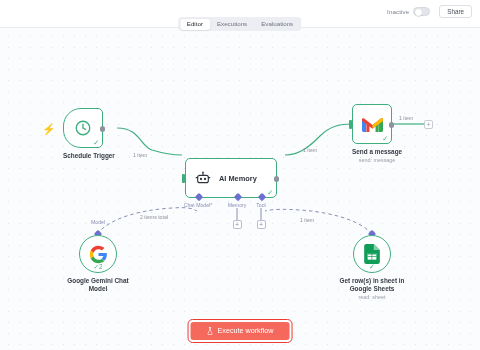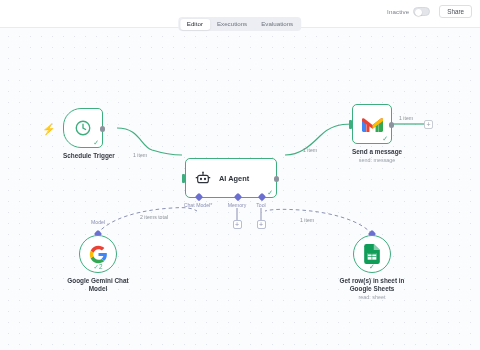--- a/index.html
+++ b/index.html
@@ -252,21 +252,21 @@
     <div class="node" style="left:185px; top:130px;">
       <div class="nbox wide">
         <svg width="16" height="16" viewBox="0 0 24 24">
           <rect x="4" y="8" width="16" height="11" rx="3" fill="none" stroke="#2f343c" stroke-width="1.7"></rect>
           <circle cx="9" cy="13.5" r="1.7" fill="#2f343c"></circle>
           <circle cx="15" cy="13.5" r="1.7" fill="#2f343c"></circle>
           <path d="M12 8 L12 4.5" stroke="#2f343c" stroke-width="1.7" stroke-linecap="round"></path>
           <circle cx="12" cy="3.4" r="1.3" fill="#2f343c"></circle>
           <path d="M4 11.5 L1.8 11.5 M20 11.5 L22.2 11.5" stroke="#2f343c" stroke-width="1.7" stroke-linecap="round"></path>
         </svg>
-        <span class="agent-title">AI Agent</span>
+        <span class="agent-title">AI Memory</span>
         <span class="done">✓</span>
         <div class="port in" style="left:-4px; top:15px;"></div>
         <div class="port" style="right:-3px; top:17px;"></div>
 
         <div class="sub-port" style="left:10px; bottom:-3px;"></div>
         <div class="sub-port" style="left:49px; bottom:-3px;"></div>
         <div class="sub-port" style="left:73px; bottom:-3px;"></div>
       </div>
       <div class="sub-port-label" style="left:13px; top:44px;">Chat Model*</div>
       <div class="sub-port-label" style="left:52px; top:44px;">Memory</div>
@@ -332,15 +332,23 @@
           <rect x="8" y="21" width="20" height="3" fill="#0f9d58"></rect>
           <rect x="17" y="21" width="1.6" height="15" fill="#0f9d58"></rect>
           <rect x="8" y="28" width="20" height="1.6" fill="#0f9d58"></rect>
         </svg>
         <span class="done">✓</span>
       </div>
       <div class="nlabel wrap">Get row(s) in sheet in Google Sheets</div>
       <div class="nsub">read: sheet</div>
     </div>
 
+    <div id="exec-wrap">
+      <div id="exec-btn">
+        <svg width="7" height="8" viewBox="0 0 16 20">
+          <path d="M6 1 L10 1 M7 1 L7 8 L2.5 17 A2 2 0 0 0 4.5 19 H11.5 A2 2 0 0 0 13.5 17 L9 8 L9 1" fill="none" stroke="#ffffff" stroke-width="1.6" stroke-linecap="round" stroke-linejoin="round"></path>
+        </svg>
+        <span>Execute workflow</span>
+      </div>
+    </div>
 
   </div>
 </div>
 
 </body></html>

